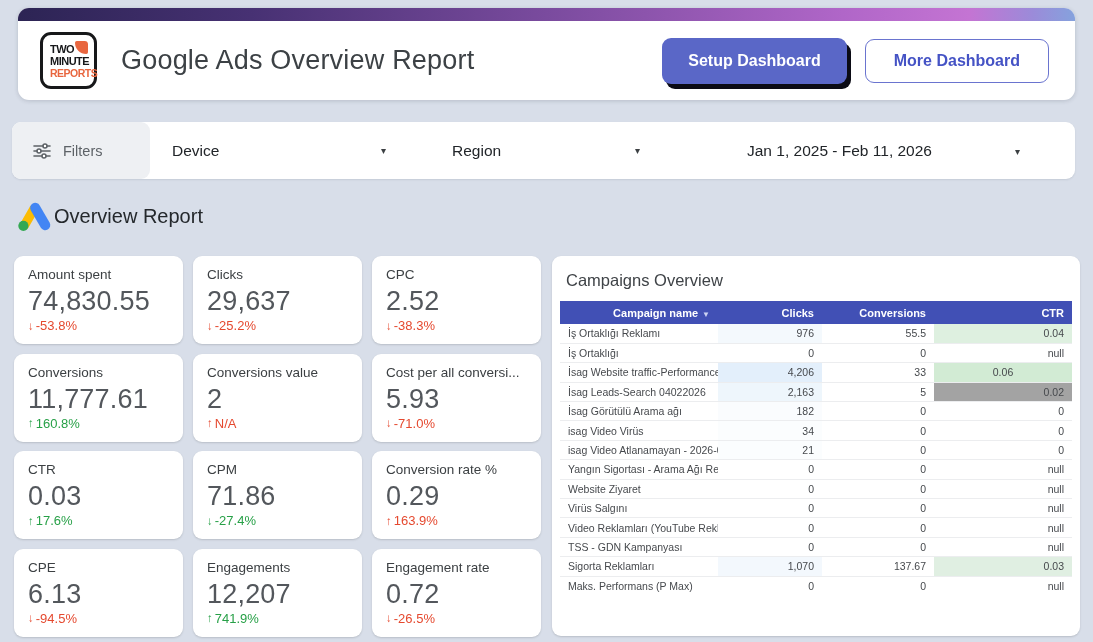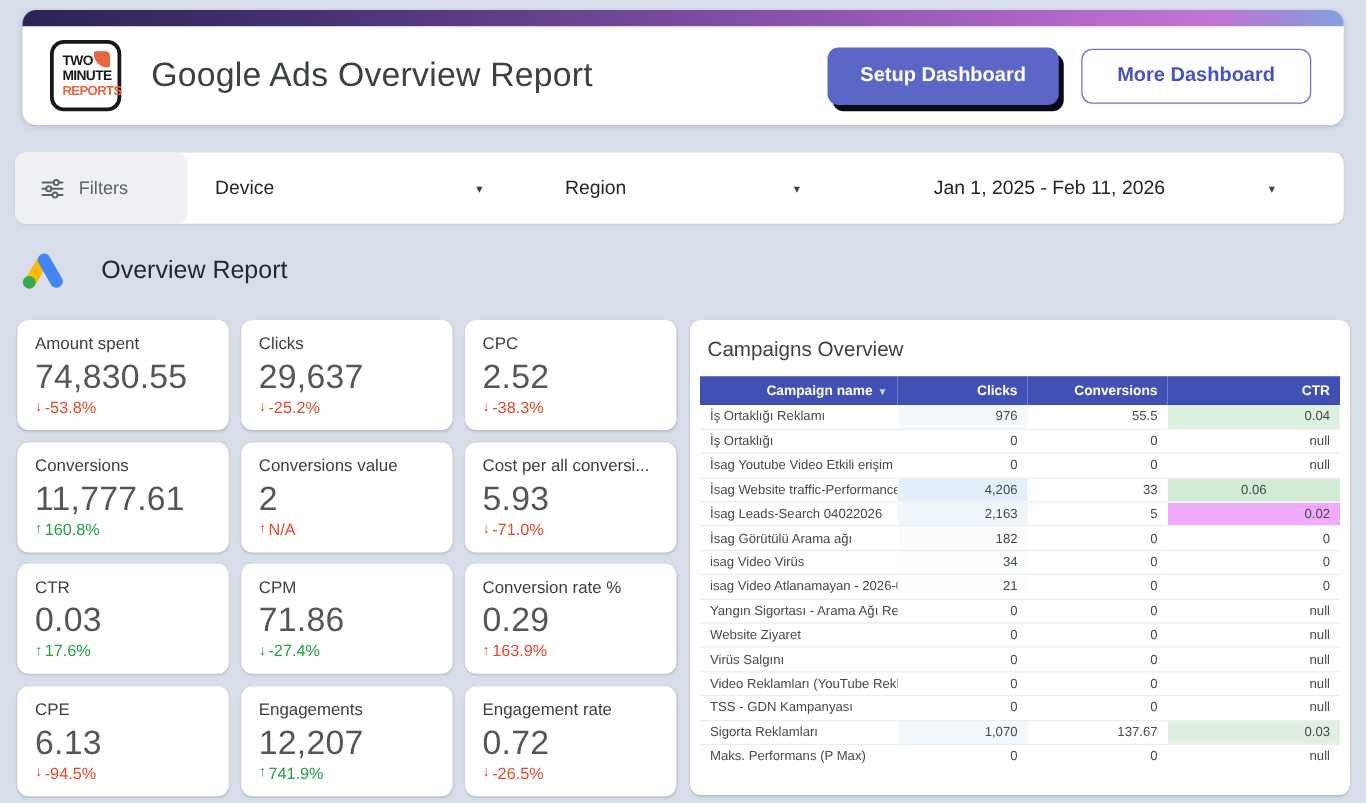--- a/index.html
+++ b/index.html
@@ -50,21 +50,21 @@
   }
   .dd { display:flex; align-items:center; justify-content:space-between; font-size:15.5px; color:#212529; cursor:pointer; }
   .dd-device { width:252px; padding:0 16px 0 22px;gap:36px; }
   .dd-region { width:262px; padding:0 24px 0 50px; }
   .dd-date { flex:1; position:relative; }
   .dd-date .dd-label { position:absolute; left:60px; right:120px; top:50%; transform:translateY(-50%); text-align:center; }
   .dd-date .caret { position:absolute; right:55px; top:50%; transform:translateY(-50%); }
   .caret { font-size:10px; color:#3c4043; }
 
   
-  .section-header { position:absolute; left:16px; top:197px; height:38px; display:flex; align-items:center; gap:28px; }
+  .section-header { position:absolute; left:16px; top:197px; height:38px; display:flex; align-items:center; gap:1px; }
   .section-title { font-size:20px; font-weight:500; color:#24282c; }
 
   
   .kpi-grid {
     position:absolute; left:14px; top:256px; width:527px;
     display:grid; grid-template-columns:repeat(3, 169px); grid-auto-rows:88px; gap:9.5px 10px;
   }
   .kpi-card { background:#fff; border-radius:9px; box-shadow:0 1px 2px rgba(60,64,67,.20); padding:11px 14px; overflow:hidden; }
   .kpi-label { font-size:13.5px; color:#3c4043; margin-bottom:5px; white-space:nowrap; overflow:hidden; }
   .kpi-value { font-size:27px; color:#53575c; line-height:29px; letter-spacing:.2px; }
@@ -285,36 +285,30 @@
           <td class="cell-conversions">55.5</td>
           <td class="cell-ctr" style="background: rgb(222, 240, 224);">0.04</td>
         </tr>
         <tr>
           <td class="cell-name">İş Ortaklığı</td>
           <td class="cell-clicks">0</td>
           <td class="cell-conversions">0</td>
           <td class="cell-ctr">null</td>
         </tr>
         <tr>
-          <td class="cell-name">İsag Youtube Video Etkili erişim</td>
-          <td class="cell-clicks">0</td>
-          <td class="cell-conversions">0</td>
-          <td class="cell-ctr">null</td>
-        </tr>
-        <tr>
           <td class="cell-name">İsag Website traffic-Performance</td>
           <td class="cell-clicks" style="background: rgb(227, 239, 251);">4,206</td>
           <td class="cell-conversions">33</td>
           <td class="cell-ctr" style="background: rgb(210, 235, 212); text-align: center;">0.06</td>
         </tr>
         <tr>
           <td class="cell-name">İsag Leads-Search 04022026</td>
           <td class="cell-clicks" style="background: rgb(238, 246, 252);">2,163</td>
           <td class="cell-conversions">5</td>
-          <td class="cell-ctr" style="background: #f0abfc;">0.02</td>
+          <td class="cell-ctr" style="background: #a3a3a3;">0.02</td>
         </tr>
         <tr>
           <td class="cell-name">İsag Görütülü Arama ağı</td>
           <td class="cell-clicks" style="background: rgb(250, 252, 254);">182</td>
           <td class="cell-conversions">0</td>
           <td class="cell-ctr">0</td>
         </tr>
         <tr>
           <td class="cell-name">isag Video Virüs</td>
           <td class="cell-clicks" style="background: rgb(251, 253, 254);">34</td>

